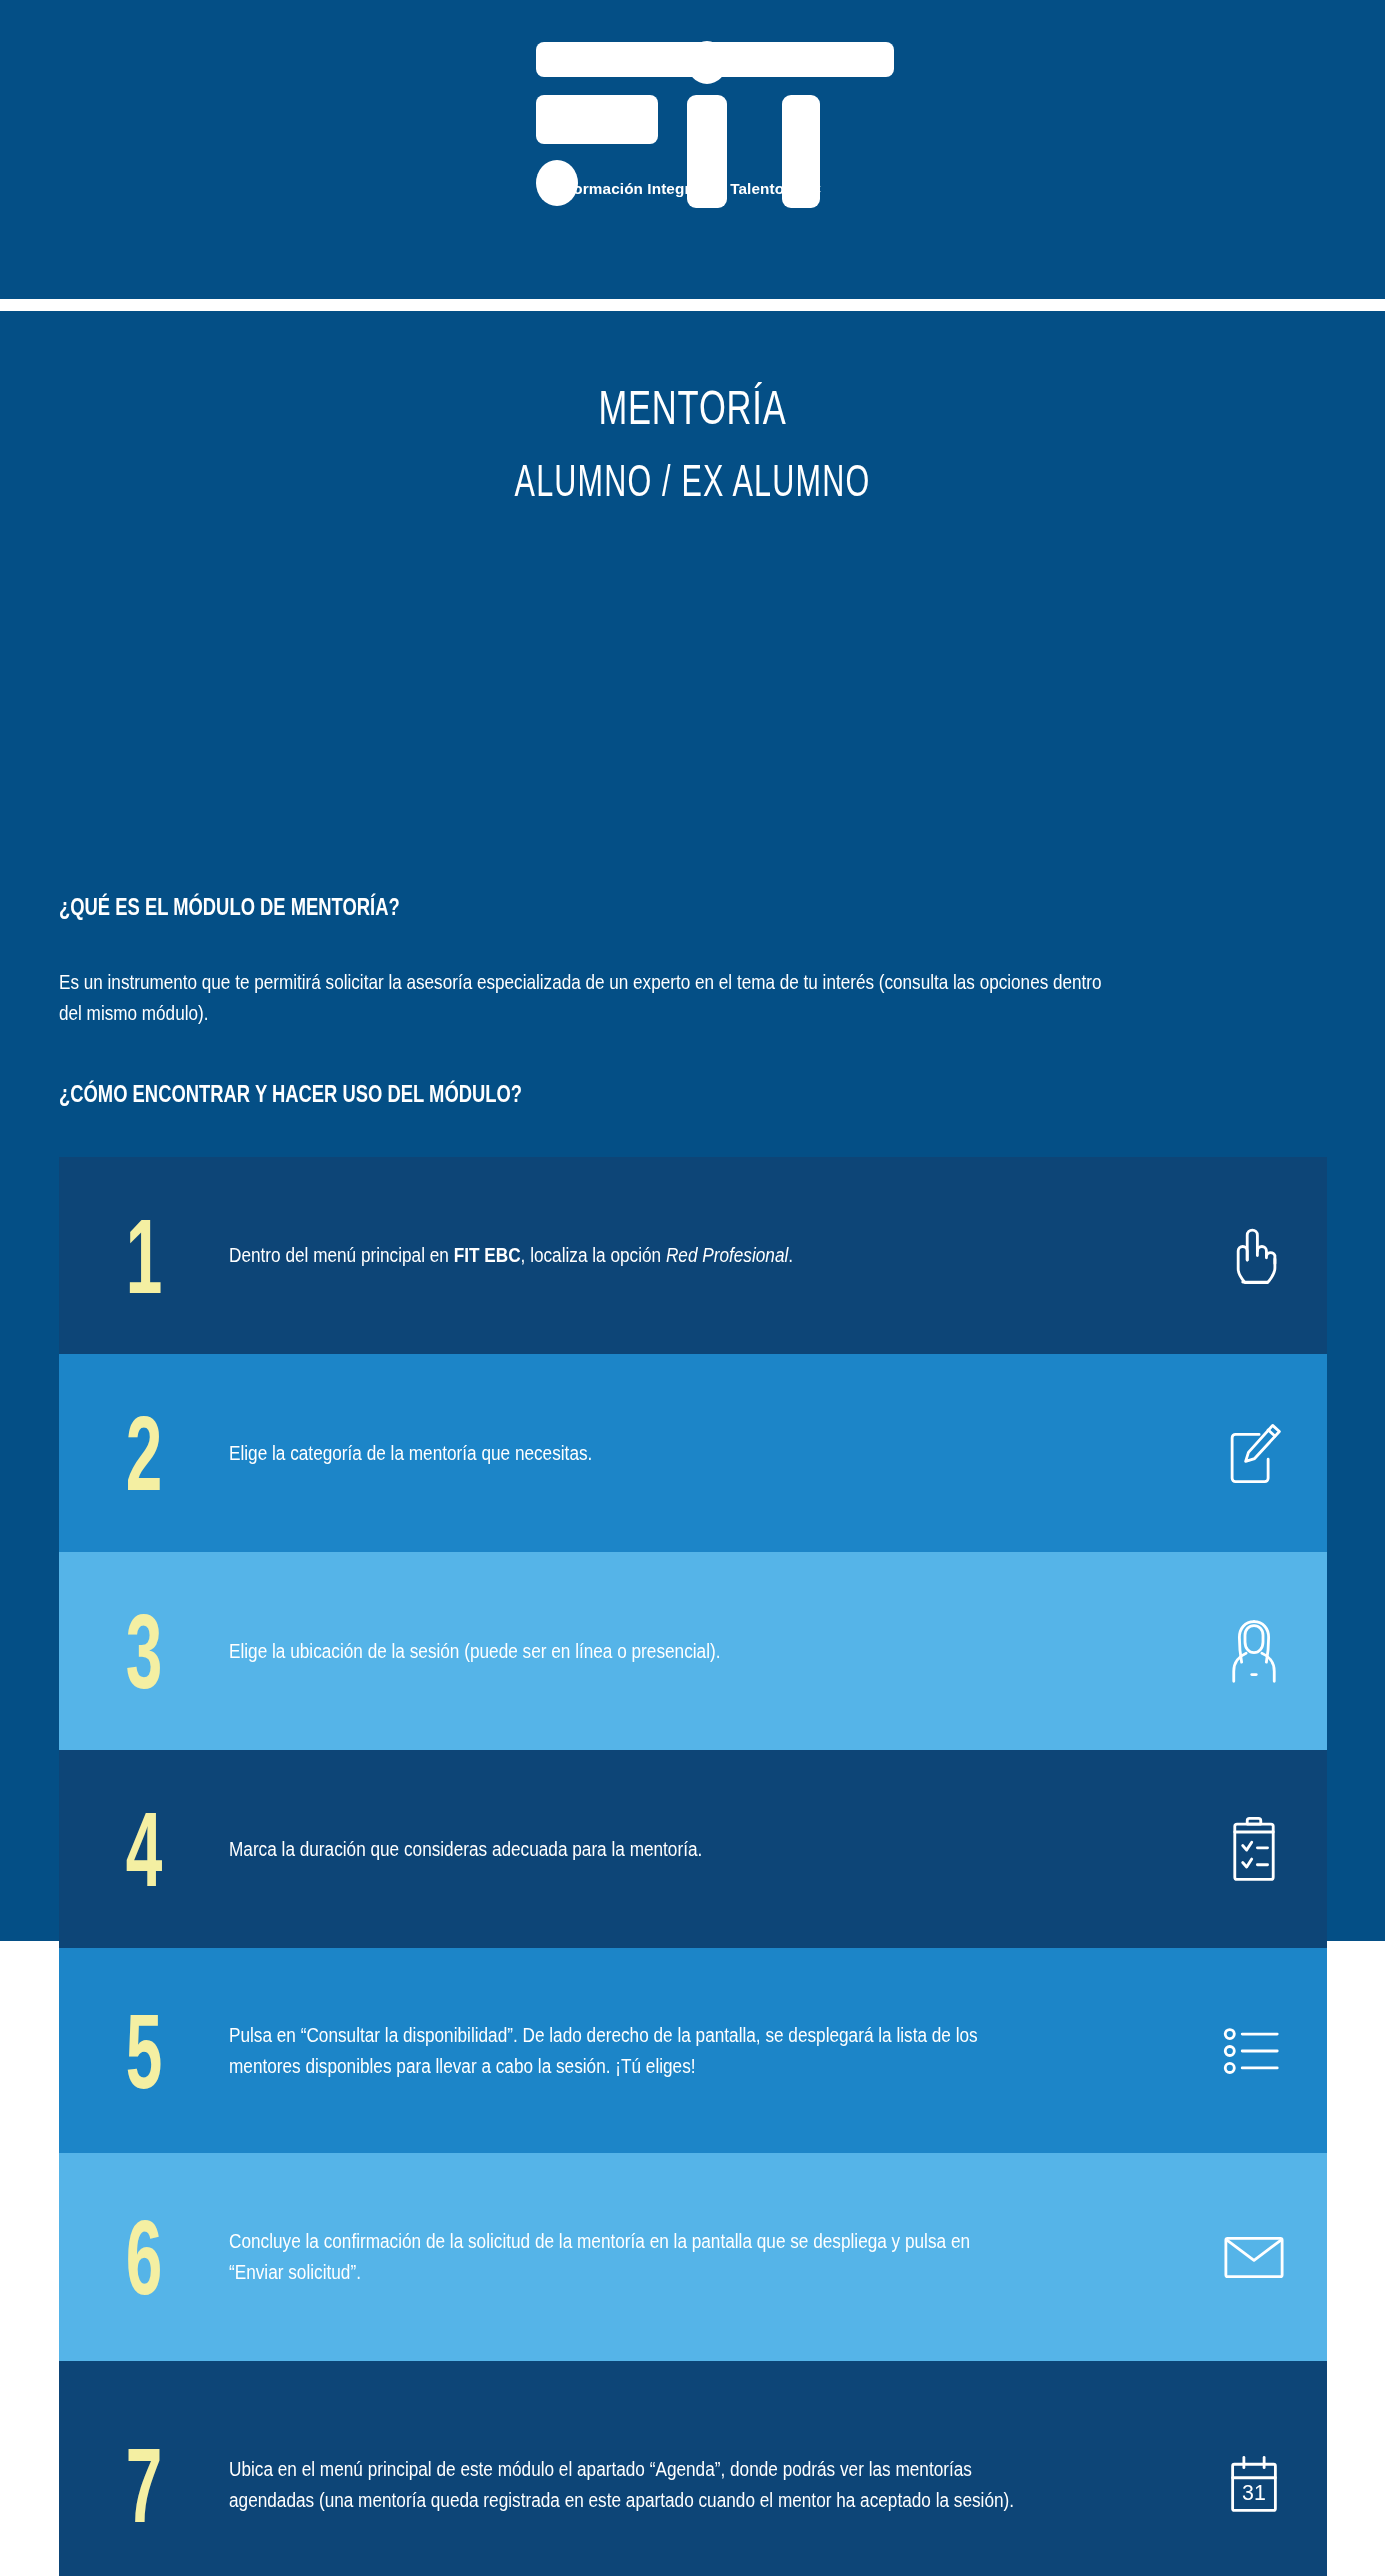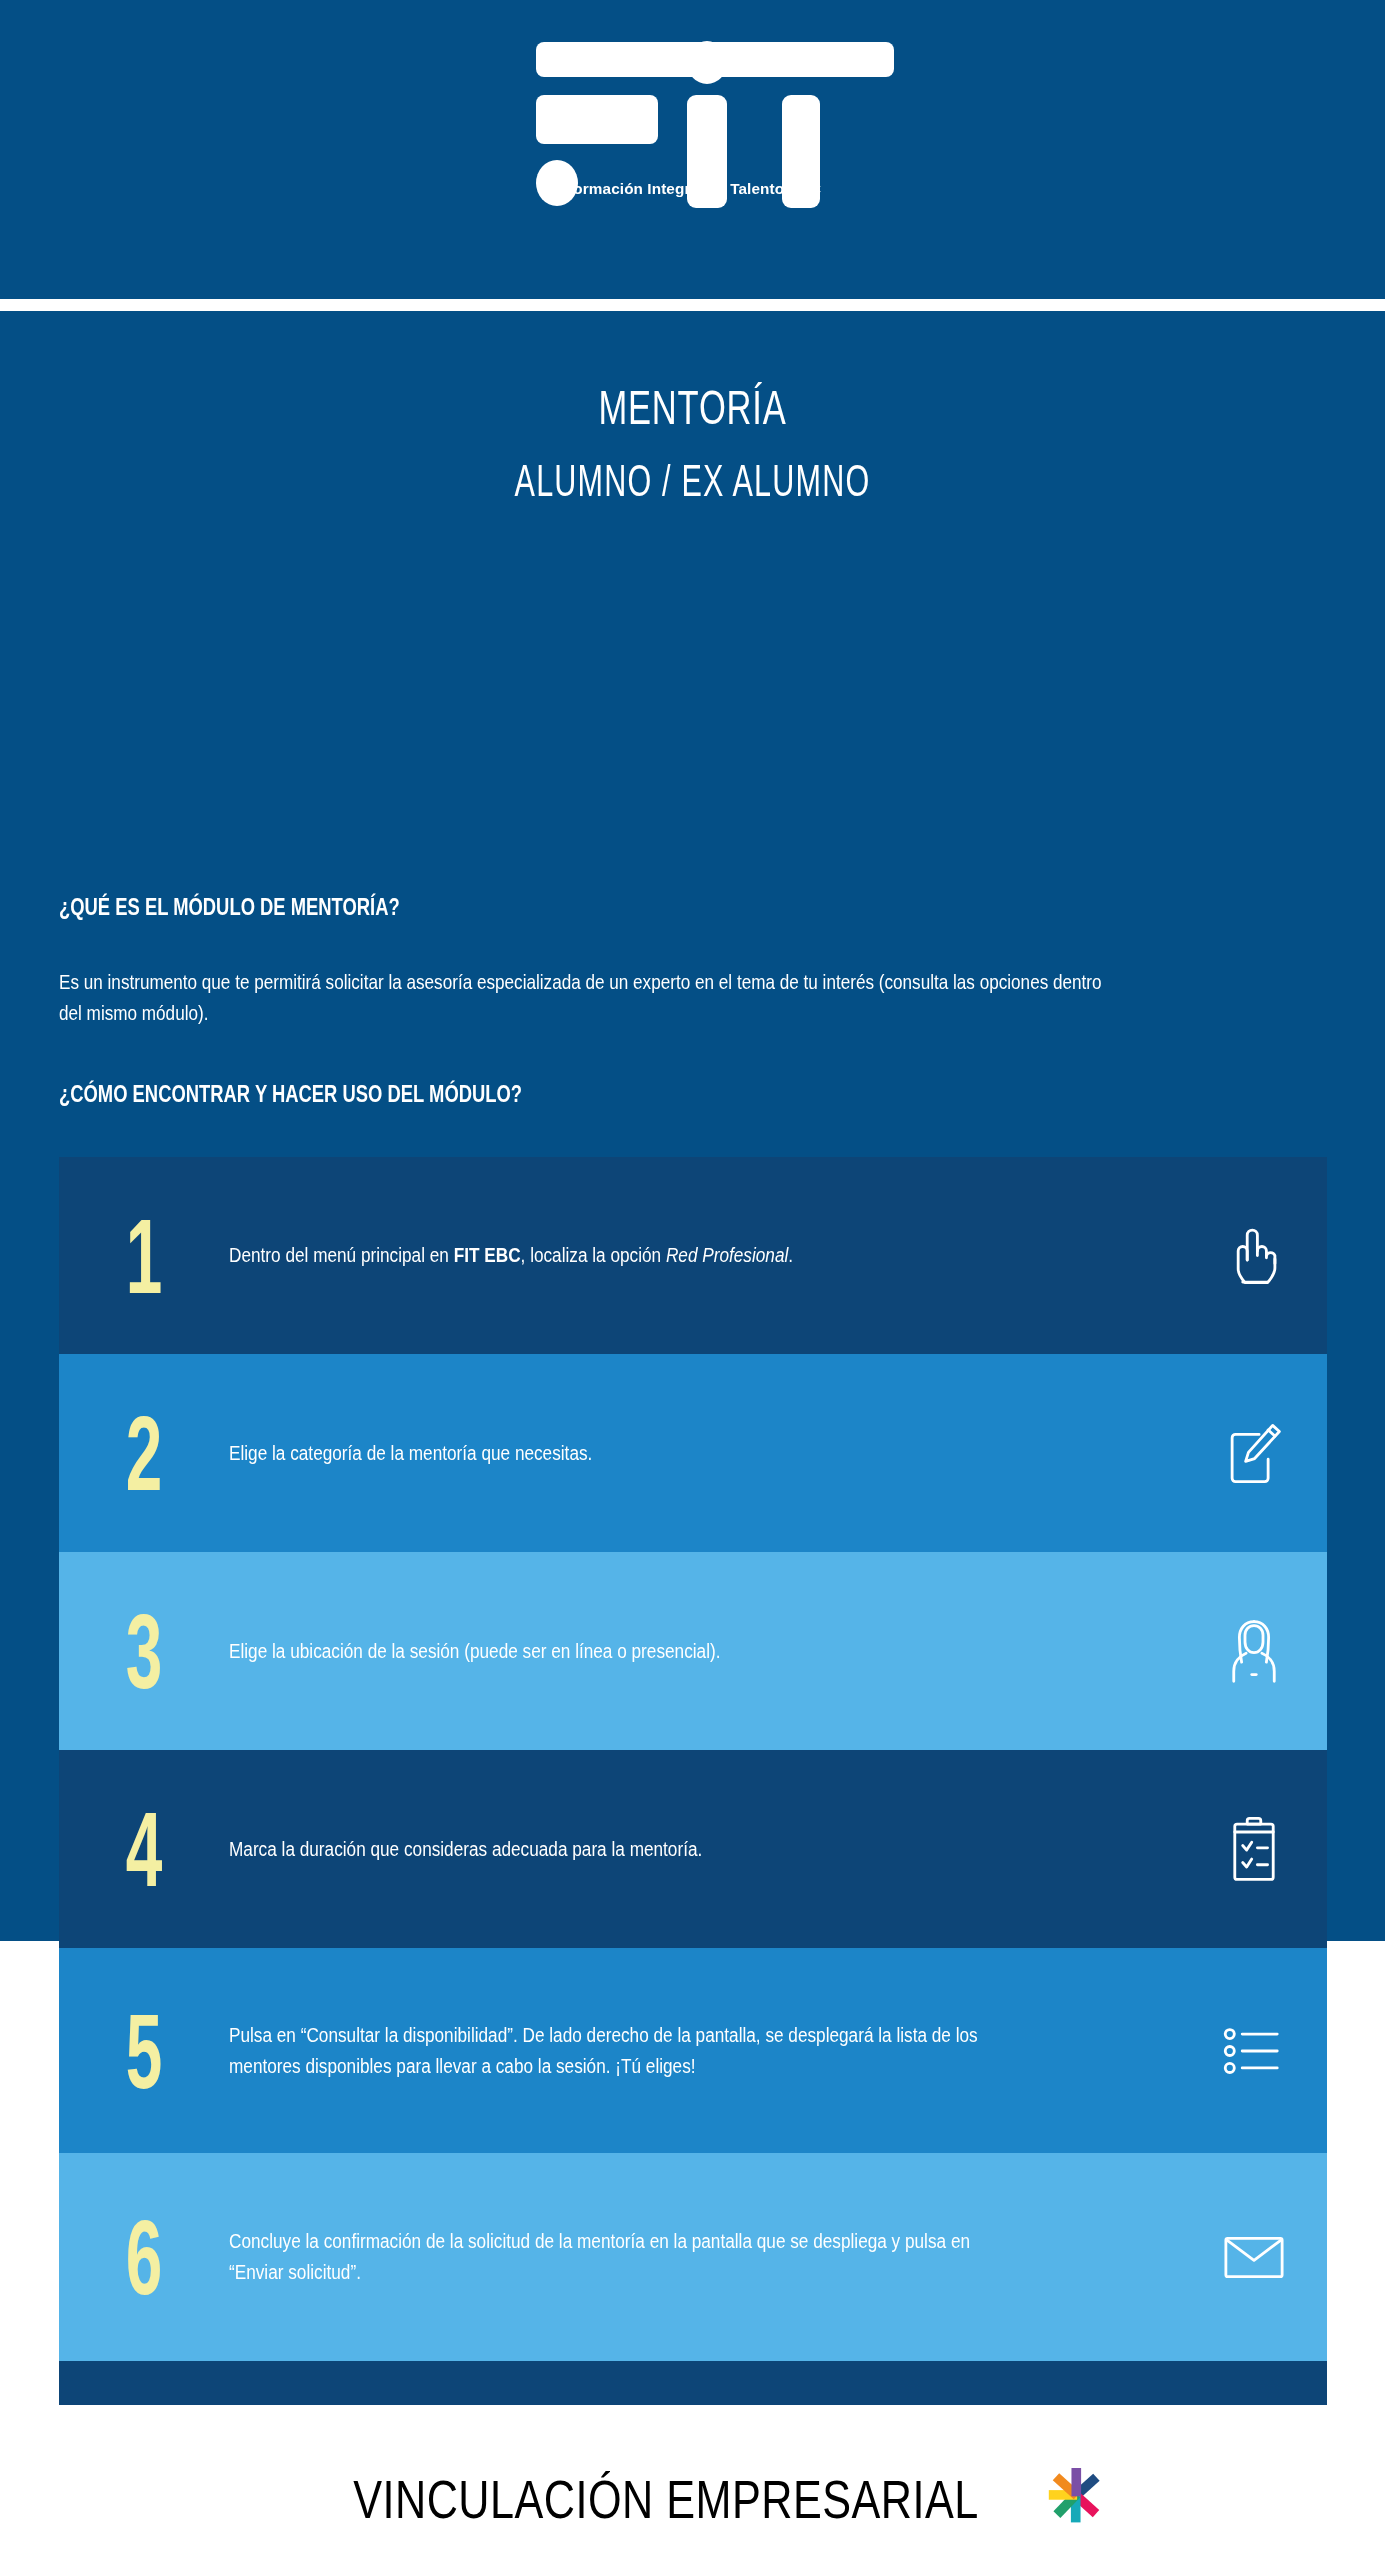--- a/index.html
+++ b/index.html
@@ -315,31 +315,15 @@
       <path d="M30 4v18"></path>
               <path d="M66 4v18"></path>
       <text x="48" y="80" fill="#ffffff" stroke="none" font-family="Liberation Sans, sans-serif" font-size="38" text-anchor="middle">31</text>
   </svg>
           </div>
         </div>
       </div>
 
   </div>
 
-  <div class="footer-band">
-    <div class="footer-inner">
-      <div class="footer-text">VINCULACIÓN EMPRESARIAL</div>
-      <svg class="footer-mark" viewBox="0 0 120 120">
-        <g id="pinwheel-spokes">
-            <rect x="58" y="52" width="50" height="17" fill="#1F4C82" transform="rotate(-42 60 60)"></rect>
-            <rect x="58" y="52" width="50" height="17" fill="#E8135C" transform="rotate(42 60 60)"></rect>
-            <rect x="58" y="52" width="50" height="17" fill="#16A9B8" transform="rotate(90 60 60)"></rect>
-            <rect x="58" y="52" width="50" height="17" fill="#21A06B" transform="rotate(134 60 60)"></rect>
-            <rect x="58" y="52" width="50" height="17" fill="#FFD21E" transform="rotate(180 60 60)"></rect>
-            <rect x="58" y="52" width="50" height="17" fill="#F18A1E" transform="rotate(222 60 60)"></rect>
-            <rect x="58" y="52" width="50" height="17" fill="#7B4FA6" transform="rotate(270 60 60)"></rect>
-          </g>
-      </svg>
-    </div>
-  </div>
 
 </div>
 
 
 </body></html>

